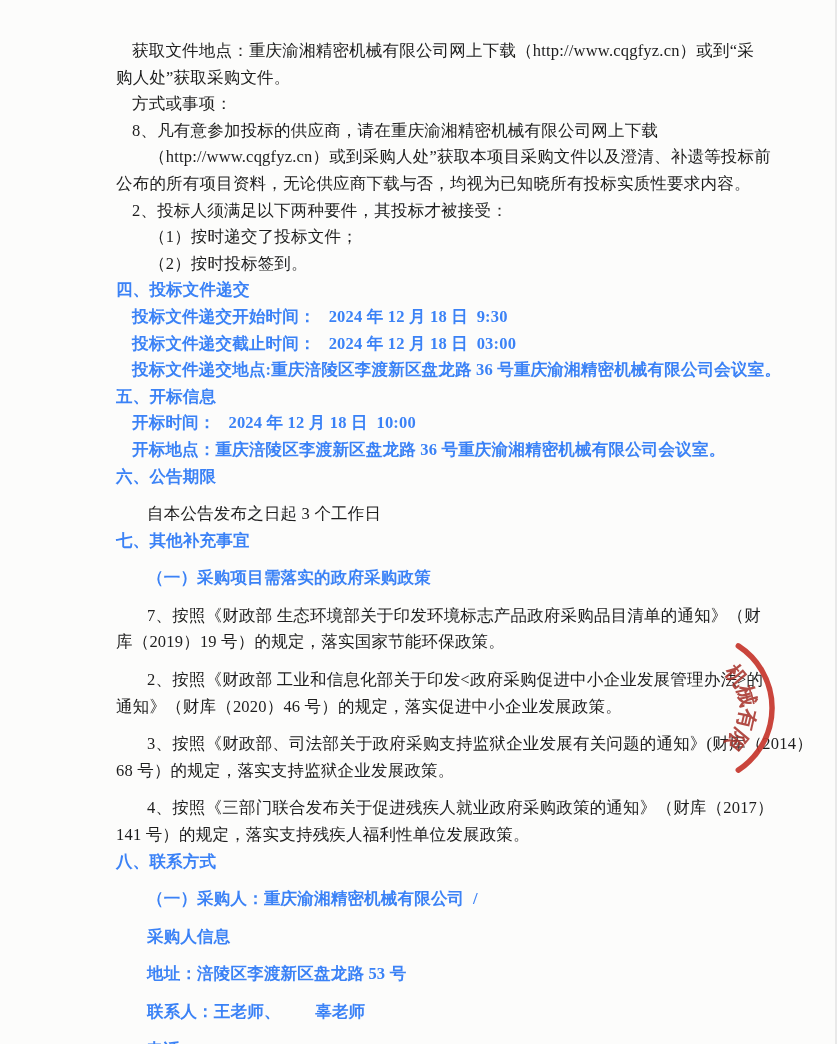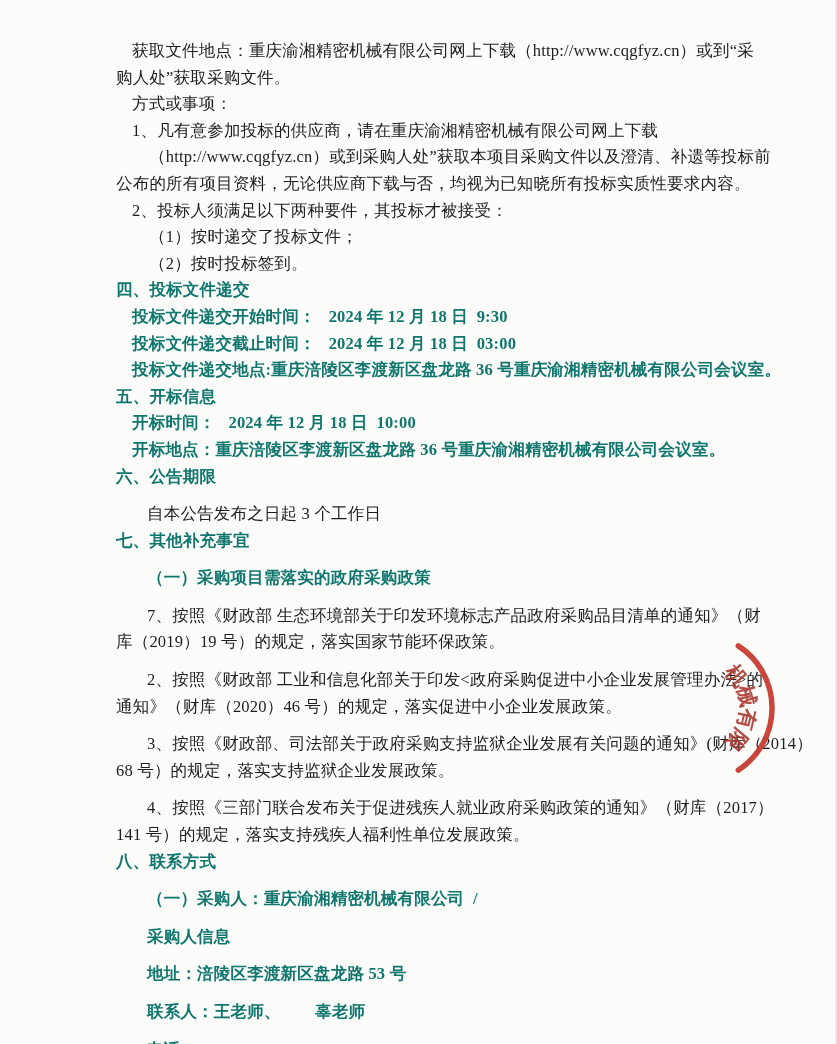--- a/index.html
+++ b/index.html
@@ -7,21 +7,21 @@
     position:relative; width:835px; height:1044px;
     background:#fcfcfb; overflow:hidden;
     font-family:"Liberation Serif","DejaVu Serif",serif;
     color:#1d1d1d;
   }
   .content { position:absolute; left:116px; top:38px; width:680px; }
   .ln {
     margin:0; font-size:16.5px; line-height:26.6px;
     white-space:pre; letter-spacing:0.2px;
   }
-  .b  { font-weight:700; color:#0f766e; }
+  .b  { font-weight:700; color:#3b82f6; }
   .i1 { padding-left:16px; }
   .ip { padding-left:5px;margin-left:28px;  }
   .i2 { padding-left:31px;margin-top:11px; }
   .seal {
     position:absolute; left:610px; top:620px; width:227px; height:180px;
     pointer-events:none;
   }
   .seal svg { display:block; }
   .seal-arc { fill:none; stroke:#c5352b; stroke-width:5.5; stroke-linecap:round; opacity:0.92; }
   .seal-ch  { font-family:"Liberation Serif","DejaVu Serif",serif; font-weight:700;
@@ -29,21 +29,21 @@
               text-anchor:middle; dominant-baseline:central; }
 </style>
 </head>
 <body>
 
 <div class="page">
   <div class="content">
     <p class="ln i1">获取文件地点：重庆渝湘精密机械有限公司网上下载（http://www.cqgfyz.cn）或到“采</p>
     <p class="ln i0">购人处”获取采购文件。</p>
     <p class="ln i1">方式或事项：</p>
-    <p class="ln i1">1、凡有意参加投标的供应商，请在重庆渝湘精密机械有限公司网上下载</p>
+    <p class="ln i1">8、凡有意参加投标的供应商，请在重庆渝湘精密机械有限公司网上下载</p>
     <p class="ln ip">（http://www.cqgfyz.cn）或到采购人处”获取本项目采购文件以及澄清、补遗等投标前</p>
     <p class="ln i0">公布的所有项目资料，无论供应商下载与否，均视为已知晓所有投标实质性要求内容。</p>
     <p class="ln i1">2、投标人须满足以下两种要件，其投标才被接受：</p>
     <p class="ln ip">（1）按时递交了投标文件；</p>
     <p class="ln ip">（2）按时投标签到。</p>
     <p class="ln i0 b">四、投标文件递交</p>
     <p class="ln i1 b">投标文件递交开始时间：   2024 年 12 月 18 日  9:30</p>
     <p class="ln i1 b">投标文件递交截止时间：   2024 年 12 月 18 日  03:00</p>
     <p class="ln i1 b">投标文件递交地点:重庆涪陵区李渡新区盘龙路 36 号重庆渝湘精密机械有限公司会议室。</p>
     <p class="ln i0 b">五、开标信息</p>

